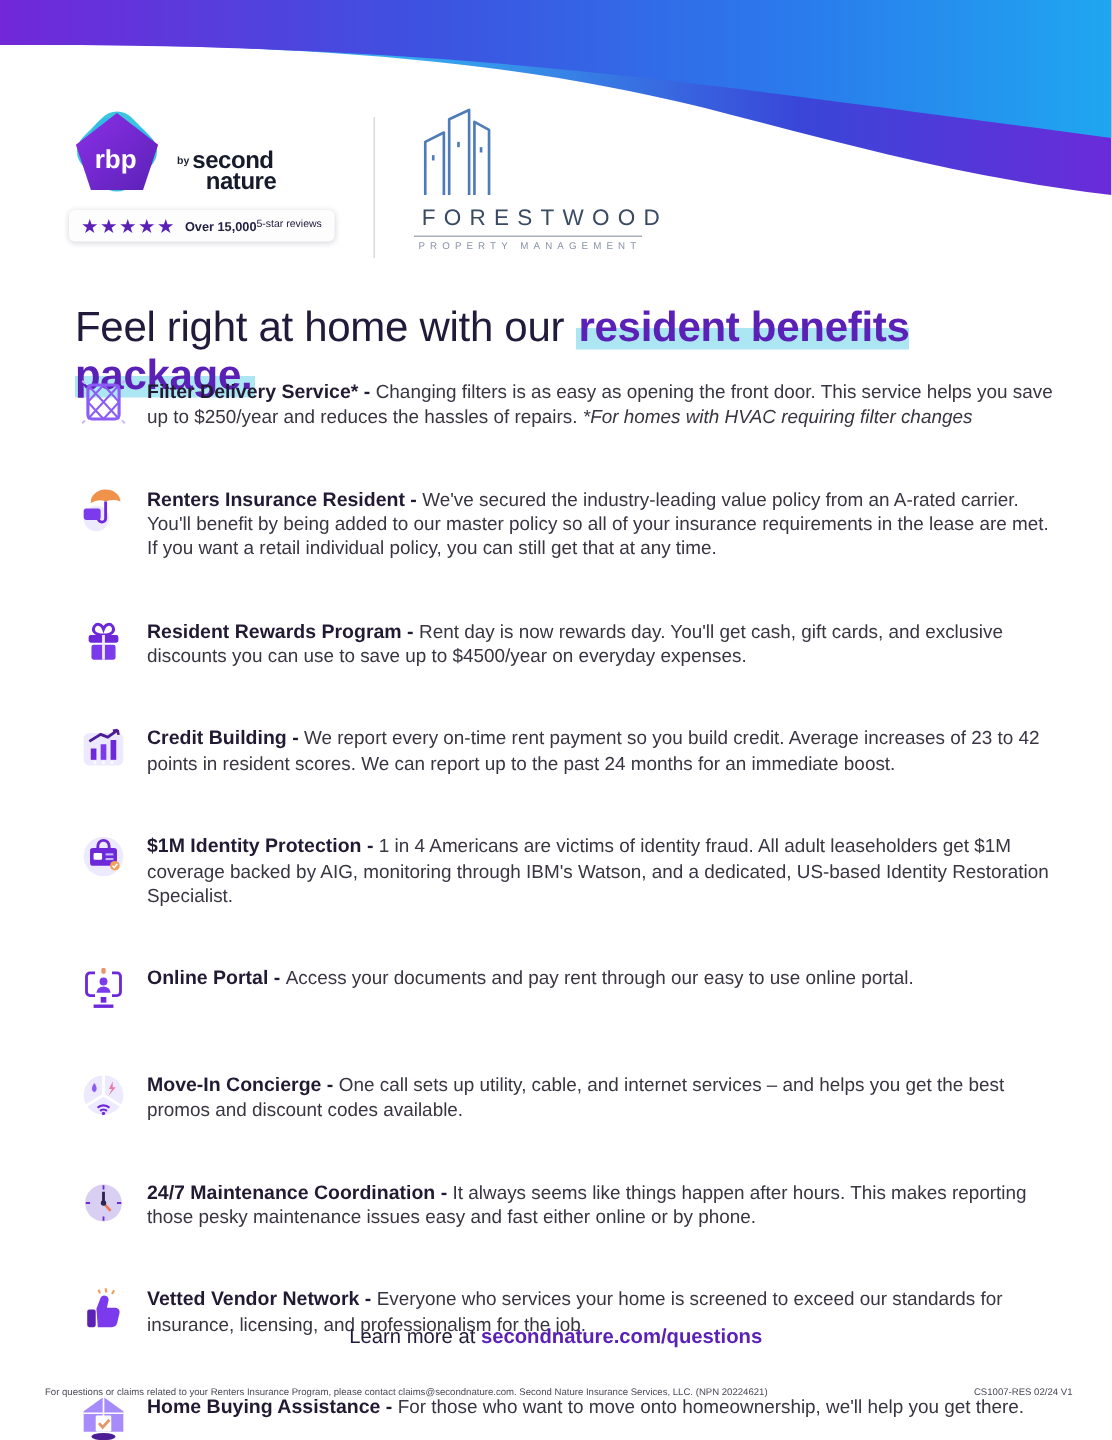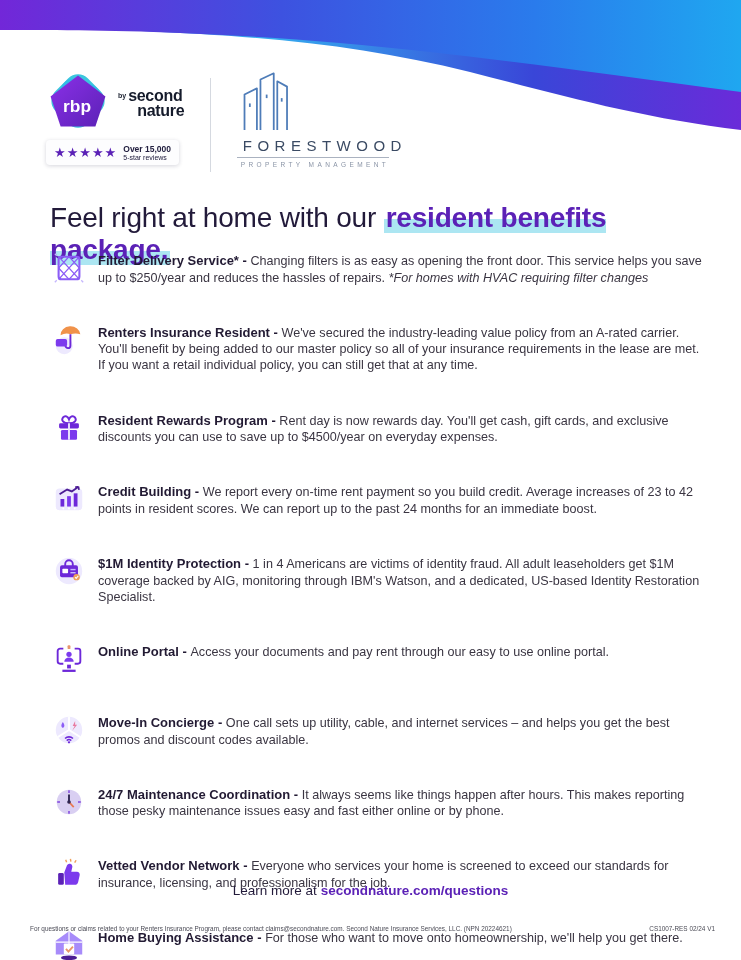--- a/index.html
+++ b/index.html
@@ -5,31 +5,31 @@
   html,body{margin:0;padding:0;}
   body{
     width:741px;height:960px;position:relative;overflow:hidden;background:#ffffff;
     font-family:"Liberation Sans",sans-serif;color:#262130;
   }
   
   .wave-wrap{position:absolute;top:0;left:0;width:741px;height:180px;z-index:0;}
   
   .header{position:absolute;top:72px;left:46px;display:flex;align-items:flex-start;z-index:2;}
   .rbp-block{display:flex;flex-direction:column;}
-  .rbp-row{display:flex;align-items:center;}
+  .rbp-row{display:flex;align-items:flex-end;}
   .byline{display:flex;margin-left:8px;margin-top:6px;}
   .by{font-size:7px;font-weight:700;color:#1b2130;margin-top:3px;margin-right:2px;}
   .brand{display:flex;flex-direction:column;font-weight:700;color:#151b2b;font-size:16px;line-height:.92;letter-spacing:-.3px;}
   .brand .l2{margin-left:9px;}
   .badge{
     margin-top:10px;background:#fdfdfe;border-radius:4px;box-shadow:0 1px 4px rgba(20,20,60,.18);
     display:flex;align-items:center;gap:6px;padding:4px 8px;width:max-content;
   }
   .stars{color:#5b21b6;font-size:13px;letter-spacing:1px;line-height:1;}
-  .badge-text{display:flex;flex-direction:column;color:#232040;}
+  .badge-text{display:flex;flex-direction:row;color:#232040;}
   .badge-text .t1{font-size:8.5px;font-weight:700;}
   .badge-text .t2{font-size:7px;}
   .divider{width:1px;background:#d5d9e0;height:94px;margin:6px 26px 0 26px;}
   .fw-block{display:flex;flex-direction:column;align-items:flex-start;margin-top:-4px;}
   .fw-name{font-size:15px;letter-spacing:5.5px;color:#3a4a63;font-weight:500;margin-top:7px;text-indent:5.5px;}
   .fw-sub{font-size:6.5px;letter-spacing:3.4px;color:#8a94a6;border-top:1px solid #aab2c0;padding-top:3px;margin-top:3px;text-indent:3.4px;}
   
   .title{position:absolute;top:202px;left:50px;right:30px;font-size:28px;color:#221a3a;z-index:2;letter-spacing:-.2px;}
   .title .hl{color:#5b21b6;font-weight:700;background:linear-gradient(transparent 54%, #ace6f2 54%);padding:0 2px;}
   

